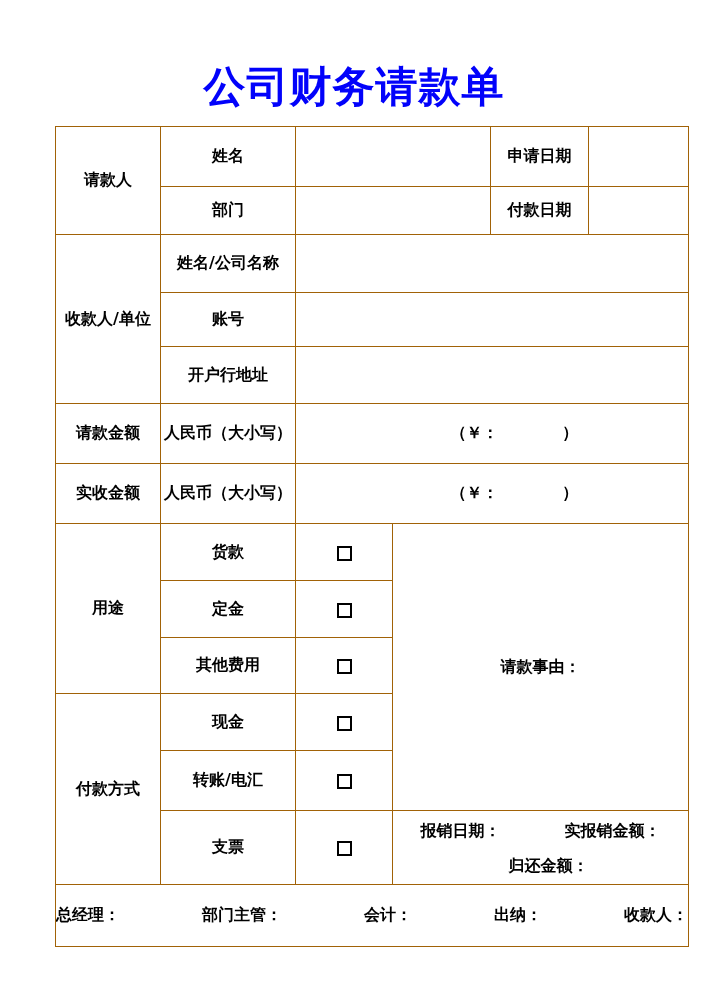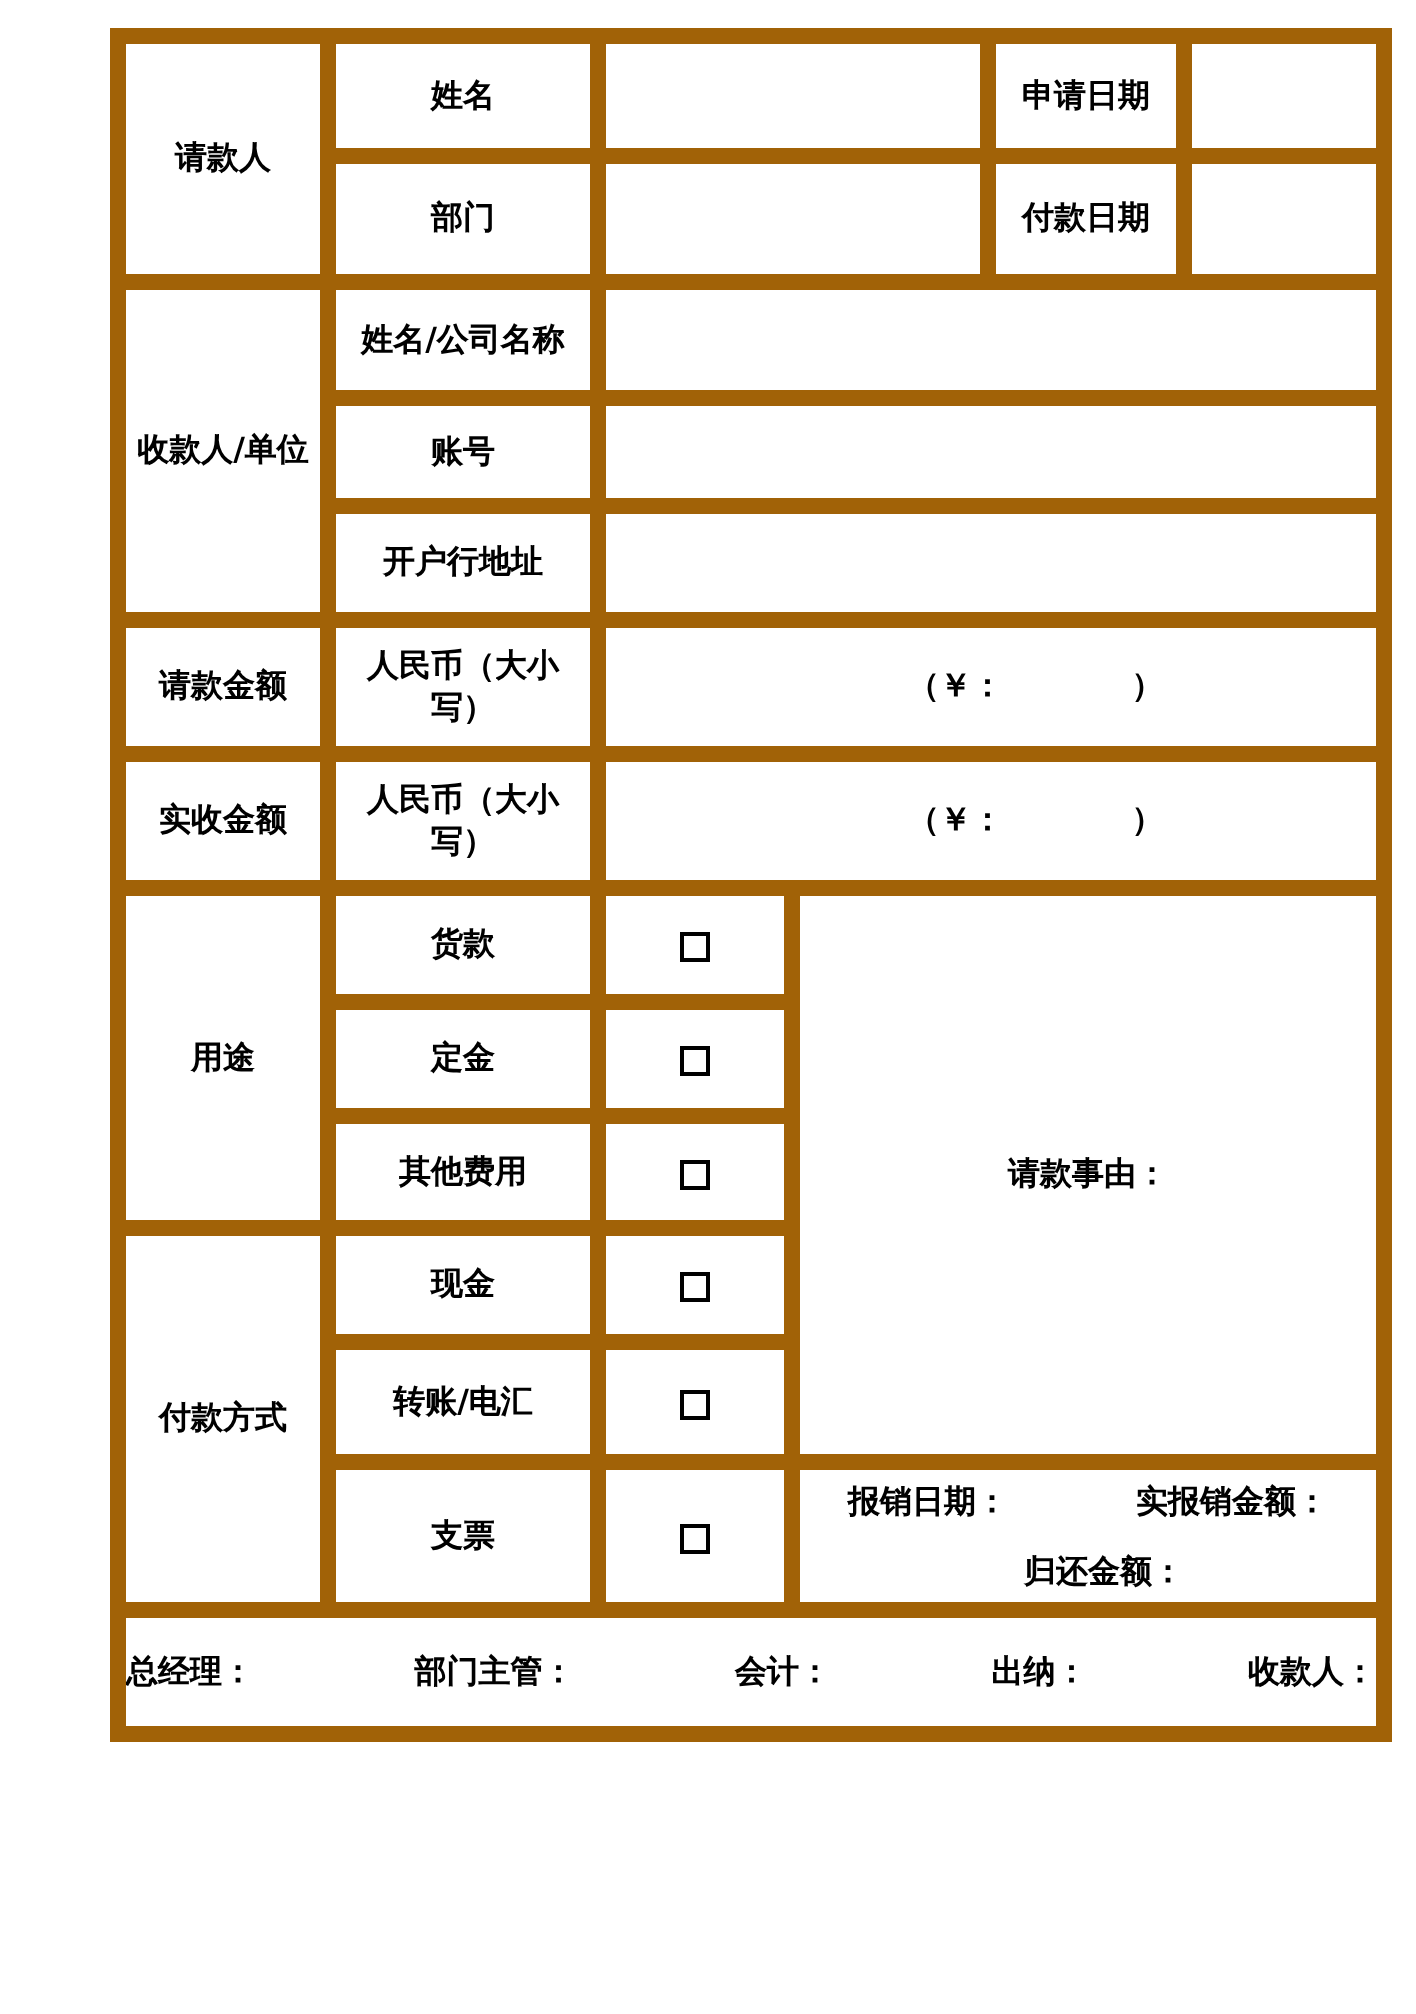--- a/index.html
+++ b/index.html
@@ -29,21 +29,21 @@
     letter-spacing: 1px;
     font-family: "DejaVu Sans", sans-serif;
   }
   table.form {
     border-collapse: collapse;
     table-layout: fixed;
     width: 633px;
     margin: 14px 0 0 55px;
   }
   table.form td {
-    border: 8px solid #a16207;
+    border: 1px solid #a16207;
     font-size: 16px;
     font-weight: bold;
     text-align: center;
     vertical-align: middle;
     padding: 0;
     overflow: hidden;
   }
   td.yen-cell {
     text-align: right;
     padding-right: 12px;
@@ -78,41 +78,42 @@
     border: 2px solid #000;
     background: #fff;
     vertical-align: middle;
   }
 </style>
 </head>
 <body>
 
 <div class="page">
 
+  <h1 class="form-title" style="color: rgb(2, 2, 251);">公司财务请款单</h1>
 
   <table class="form">
     <colgroup>
       <col style="width:105px">
       <col style="width:135px">
       <col style="width:97px">
       <col style="width:98px">
       <col style="width:98px">
       <col style="width:100px">
     </colgroup>
 
     <tbody>
         <tr style="height:60px">
       <td rowspan="2">请款人</td>
       <td>姓名</td>
       <td colspan="2"></td>
       <td>申请日期</td>
       <td></td>
     </tr>
 
-    <tr style="height:63px">
+    <tr style="height:48px">
       <td>部门</td>
       <td colspan="2"></td>
       <td>付款日期</td>
       <td></td>
     </tr>
 
     <tr style="height:58px">
       <td rowspan="3">收款人/单位</td>
       <td>姓名/公司名称</td>
       <td colspan="4"></td>

